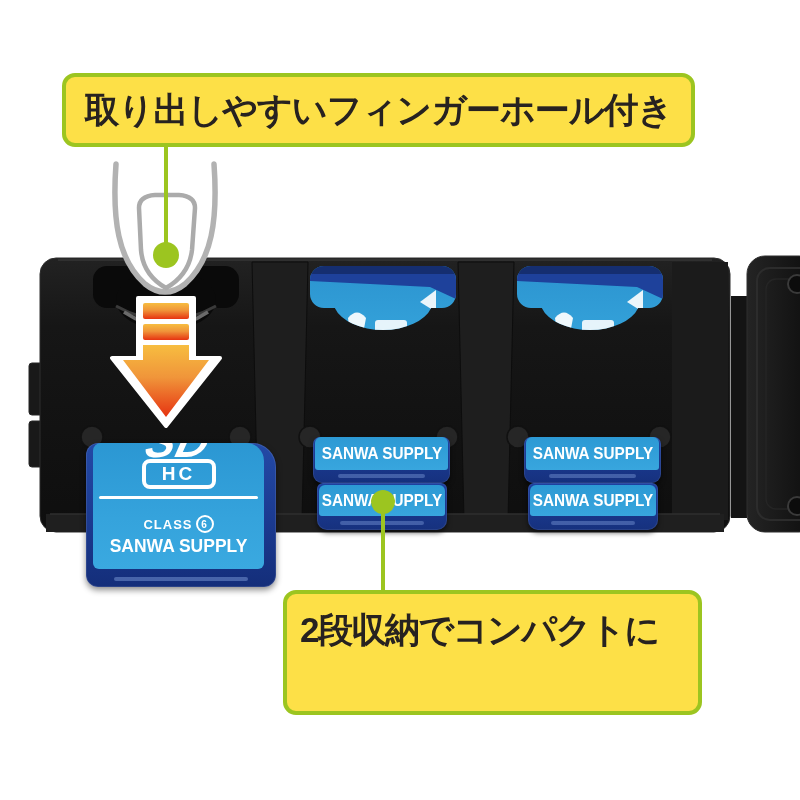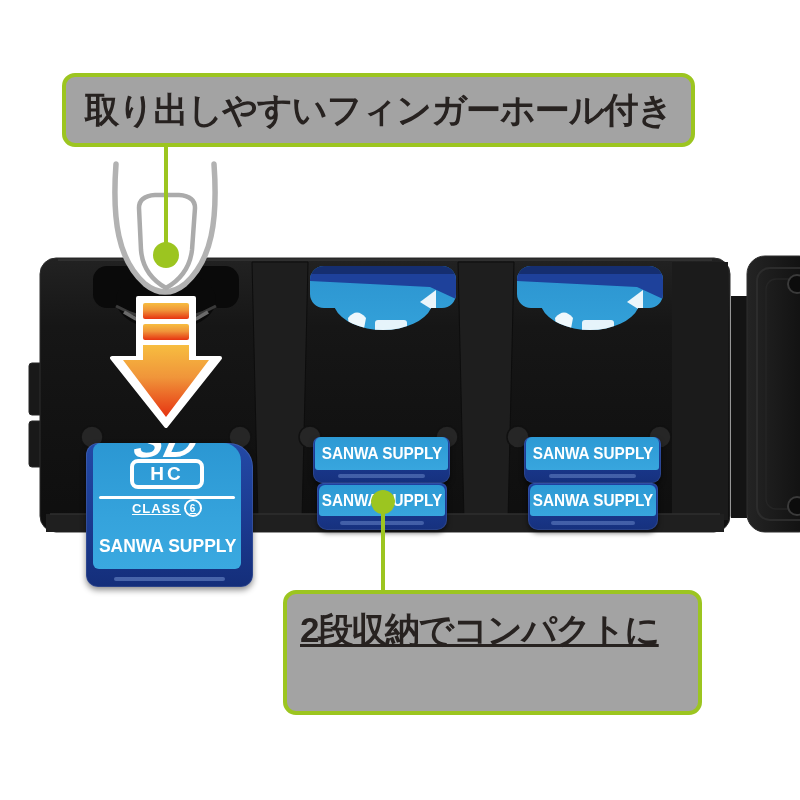--- a/index.html
+++ b/index.html
@@ -4,40 +4,39 @@
 <style>
   html,body{margin:0;padding:0;background:#fff;}
   #stage{
     position:relative;width:800px;height:800px;background:#fff;overflow:hidden;
     font-family:"Liberation Sans","DejaVu Sans",sans-serif;
   }
   .abs{position:absolute;}
 
   
   .callout{
-    position:absolute;background:#a3a3a3;border:4px solid #9cc520;border-radius:13px;
+    position:absolute;background:#fde047;border:4px solid #9cc520;border-radius:13px;
     color:#272220;font-weight:bold;box-sizing:border-box;
   }
   .callout-top{
     left:62px;top:73px;width:633px;height:74px;
     display:flex;align-items:center;justify-content:center;
     font-size:35px;letter-spacing:-1px;white-space:nowrap;
   }
   .callout-bottom{
     left:283px;top:590px;width:419px;height:125px;
     padding:11px 0 0 13px;font-size:35px;letter-spacing:-1.5px;line-height:49px;
     white-space:nowrap;
-    text-decoration:underline;
   }
   .connector-line{position:absolute;width:4px;background:#9cc520;}
   .connector-dot{position:absolute;width:26px;height:26px;border-radius:50%;background:#9cc520;}
 
   
   .sd-card{
-    position:absolute;left:86px;top:443px;width:167px;height:144px;
+    position:absolute;left:86px;top:443px;width:190px;height:144px;
     background:linear-gradient(180deg,#2349a6 0%,#1b3a90 55%,#142e7a 100%);
     border-radius:12px 24px 12px 12px;
     box-shadow:0 3px 6px rgba(0,0,0,.45), inset 0 0 0 1px rgba(255,255,255,.10);
   }
   .sd-card .label{
     position:absolute;left:7px;right:12px;top:0;bottom:18px;
     background:linear-gradient(180deg,#2b97d3 0%,#35a3dc 60%,#3aa9e0 100%);
     border-radius:8px 18px 6px 6px;overflow:hidden;
   }
   .sd-logo-sd{
@@ -45,22 +44,22 @@
     font-size:44px;font-weight:900;font-style:italic;color:#fff;
     transform:skewX(-14deg);letter-spacing:1px;
   }
   .hc-box{
     margin:16px auto 0 auto;width:66px;height:22px;border:4px solid #fff;border-radius:8px;
     display:flex;align-items:center;justify-content:center;
     color:#fff;font-size:19px;font-weight:900;letter-spacing:3px;position:relative;
   }
   .label-divider{height:3px;background:#fff;margin:7px 6px 0 6px;border-radius:2px;}
   .class-row{
-    margin-top:0;display:flex;align-items:center;justify-content:center;gap:3px;
-    color:#fff;font-weight:900;font-size:13px;letter-spacing:1px;text-decoration:underline;
+    margin-top:16px;display:flex;align-items:center;justify-content:center;gap:3px;
+    color:#fff;font-weight:900;font-size:13px;letter-spacing:1px;
   }
   .class-circle{
     width:14px;height:14px;border:2px solid #fff;border-radius:50%;
     display:flex;align-items:center;justify-content:center;font-size:10px;font-weight:900;
   }
   .brand-big{
     position:absolute;bottom:12px;left:0;width:100%;text-align:center;
     color:#fff;font-size:19px;font-weight:900;transform:scaleX(.92);letter-spacing:0;
     white-space:nowrap;
   }

